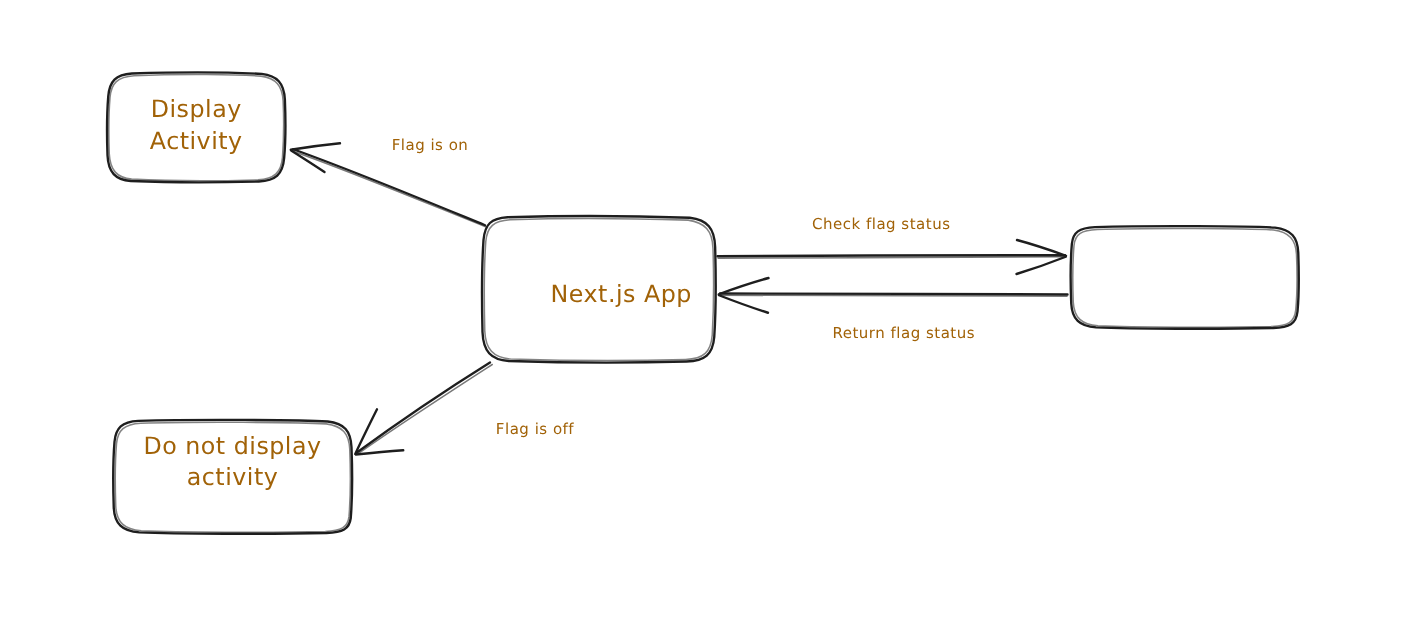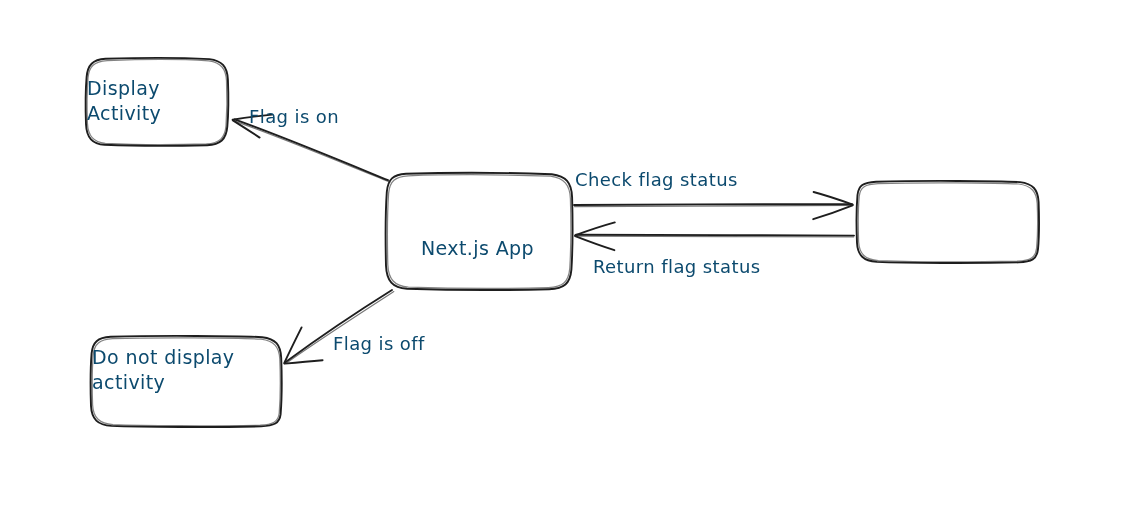--- a/index.html
+++ b/index.html
@@ -24,32 +24,33 @@
     position: absolute;
     top: 0;
     left: 0;
     width: 1132px;
     height: 511px;
   }
   .node-label,
   .edge-label {
     position: absolute;
     font-family: "DejaVu Sans", sans-serif;
-    color: #0c4a6e;
+    color: #a16207;
+    text-align: center;
     line-height: 1.32;
     white-space: pre-line;
     letter-spacing: 0.4px;
     transform: translate(-50%, -50%);
     pointer-events: none;
   }
   .node-label {
     font-size: 19px;
   }
   .edge-label {
-    font-size: 18px;
+    font-size: 12px;
   }
 </style>
 </head>
 <body>
 
 <div id="canvas">
 
   <svg id="sketch" viewBox="0 0 1132 511">
     <g fill="none" stroke="#1e1e1e" stroke-width="1.9" stroke-linecap="round" stroke-linejoin="round">
 
@@ -155,21 +156,21 @@
         <path d="M393.8 291.6 C 362 312.2, 318 340.6, 286.2 363.2" stroke-width="1.2" opacity="0.6"></path>
         <path d="M284.2 363.2 C 290 350.6, 296 338.6, 301.6 327.4"></path>
         <path d="M284.6 363.6 C 297 362.4, 310 361.2, 322.6 360.2"></path>
       </g>
     </g>
   </svg>
 
   <div class="node-label" style="left:157px; top:101px; width:140px;">Display
 Activity</div>
 
-  <div class="node-label" style="left:479px; top:249px; width:152px;padding-left:36px;">Next.js App</div>
+  <div class="node-label" style="left:479px; top:236px; width:152px;padding-left:36px;">Next.js App</div>
 
 
   <div class="node-label" style="left:186px; top:370px; width:188px;">Do not display
 activity</div>
 
   <div class="edge-label" style="left:344px; top:117px; width:190px;">Flag is on</div>
 
   <div class="edge-label" style="left:705px; top:180px; width:260px;">Check flag status</div>
 
   <div class="edge-label" style="left:723px; top:267px; width:260px;">Return flag status</div>

